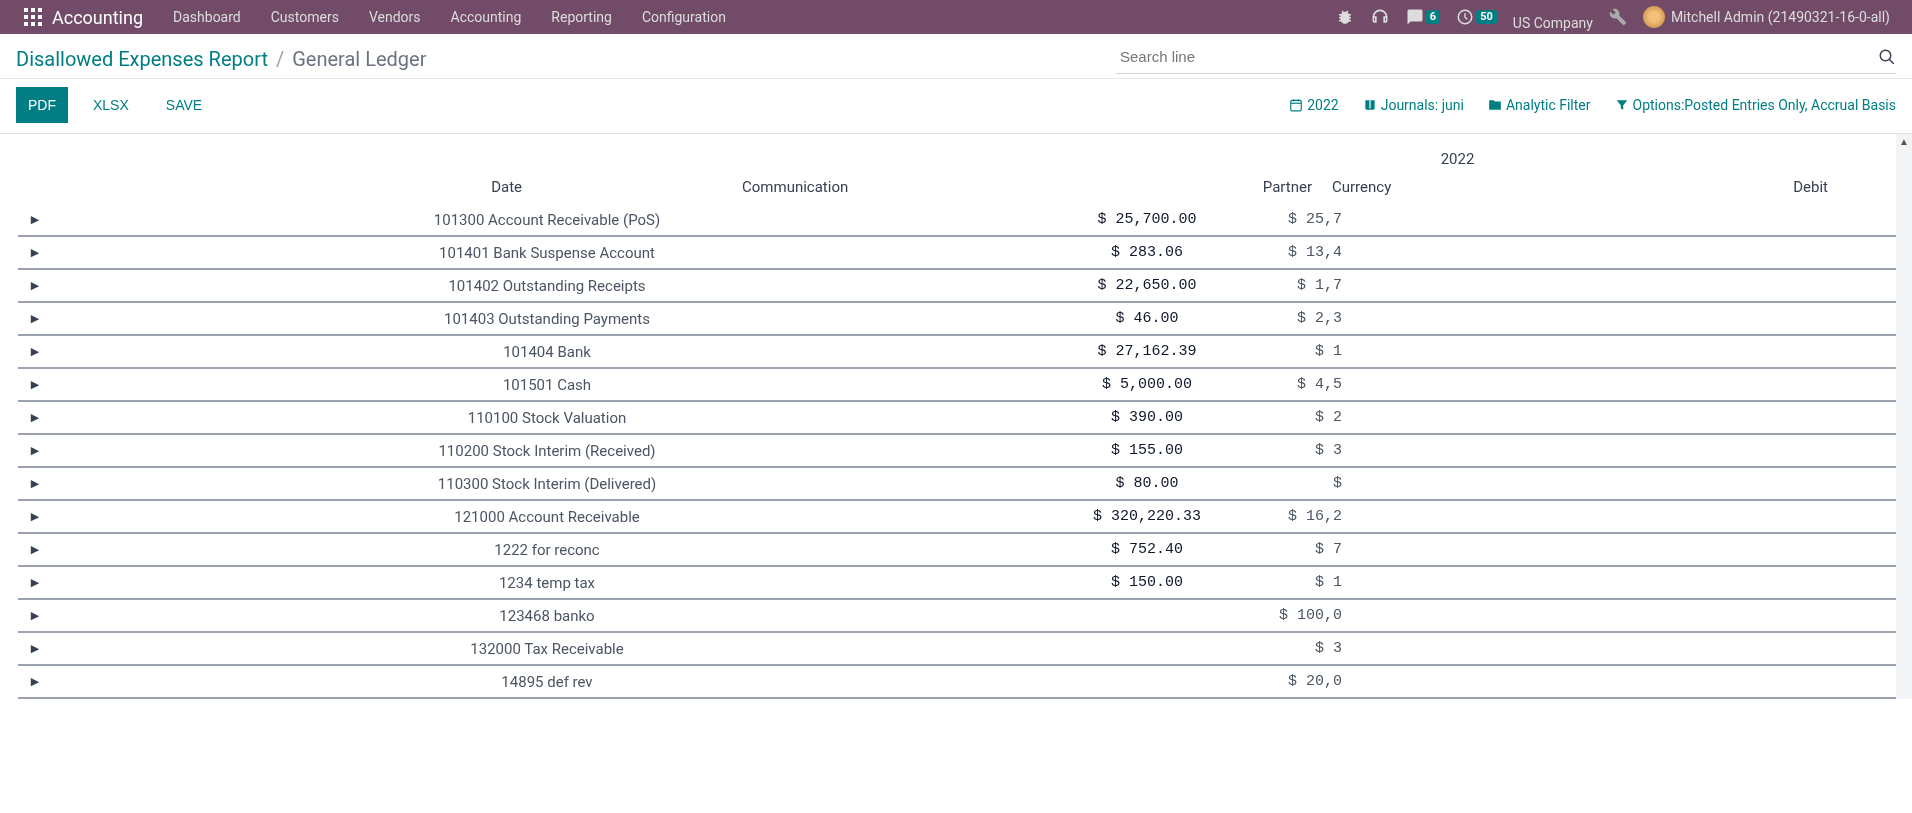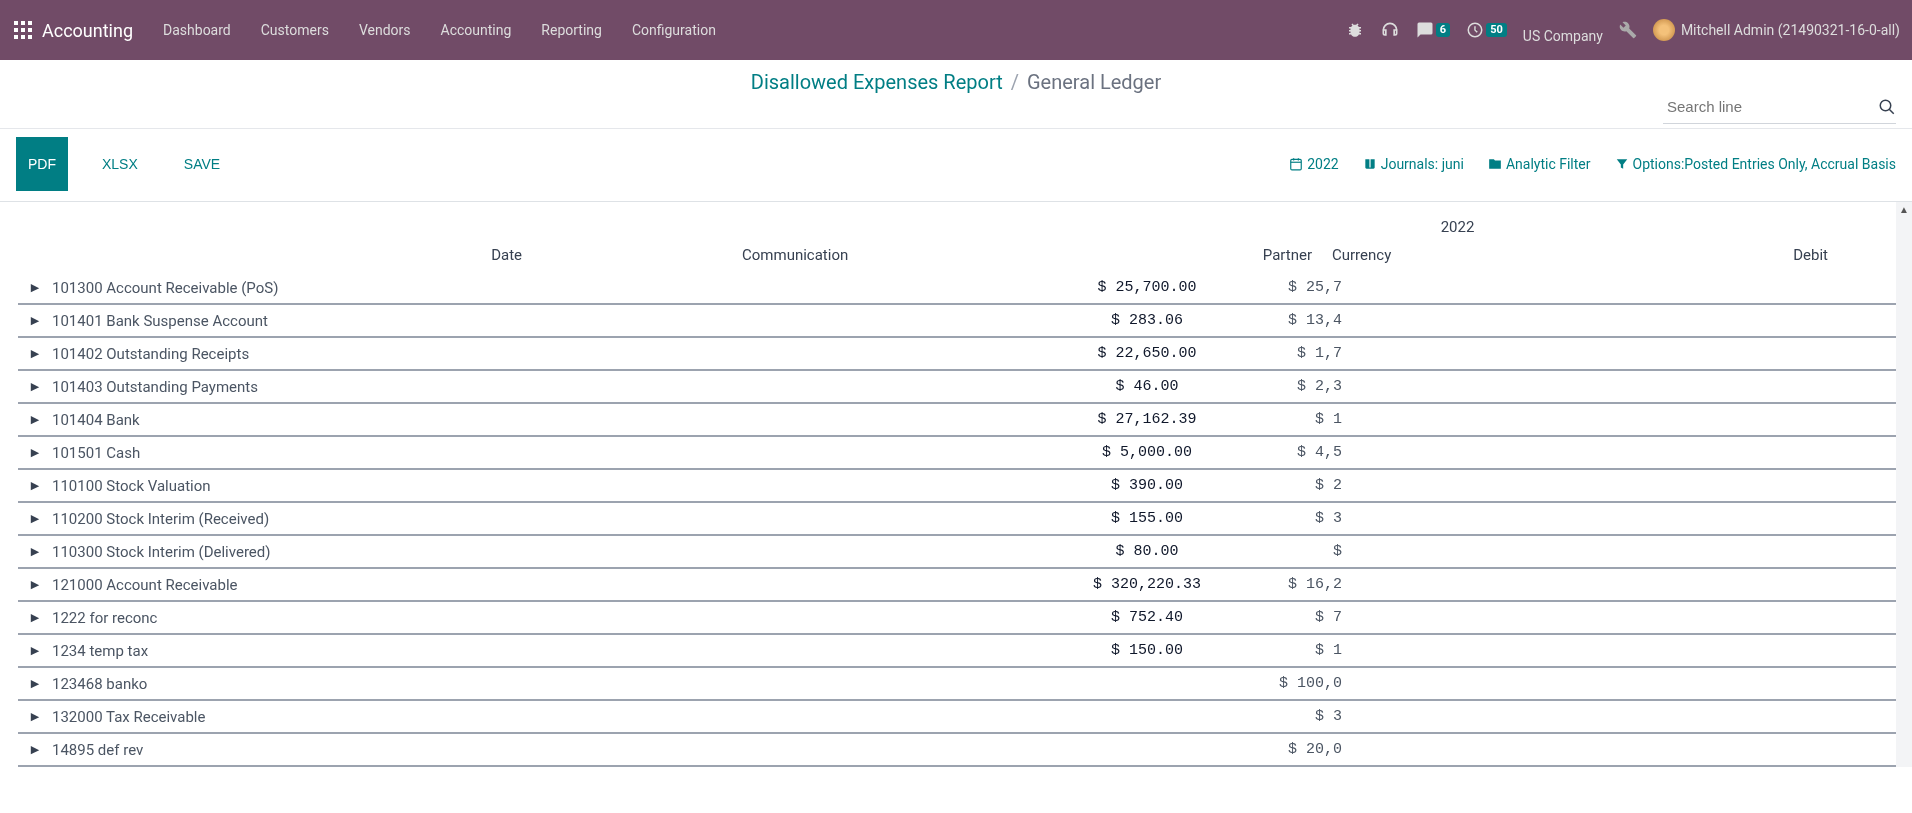--- a/index.html
+++ b/index.html
@@ -8,25 +8,25 @@
   font-family: -apple-system, BlinkMacSystemFont, "Segoe UI", Roboto, "Helvetica Neue", Arial, sans-serif;
   font-size: 14px;
   color: #374151;
   background: #ffffff;
   width: 1912px;
   overflow-x: hidden;
 }
 .topbar {
   background: #6b4963;
   background: #714B67;
-  height: 60px;
+  height: 34px;
   display: flex;
   align-items: center;
   color: #fff;
-  padding: 0 12px;
+  padding: 0 22px;
   box-sizing: border-box;
 }
 .topbar .apps-icon {
   width: 22px;
   height: 22px;
   margin-right: 8px;
   display: inline-flex;
   align-items: center;
   justify-content: center;
 }
@@ -85,21 +85,20 @@
 .topbar .user {
   display: flex;
   align-items: center;
   color: #ddd;
 }
 .subheader {
   display: flex;
   align-items: center;
   padding: 10px 16px 4px 16px;
   border-bottom: 1px solid #e5e7eb;
-  flex-direction: column;
 }
 .breadcrumb {
   display: flex;
   align-items: baseline;
   gap: 8px;
   font-size: 20px;
 }
 .breadcrumb .first {
   color: #017e84;
 }
@@ -132,27 +131,27 @@
   cursor: pointer;
   margin-left: 8px;
 }
 .controls-row {
   display: flex;
   align-items: center;
   padding: 8px 16px 10px 16px;
   border-bottom: 1px solid #dee2e6;
 }
 .btn {
-  padding: 19px 12px;
+  padding: 10px 12px;
   font-size: 14px;
   cursor: pointer;
   border: none;
   background: transparent;
   color: #017e84;
-  margin-right: 22px;
+  margin-right: 13px;
 }
 .btn.primary {
   background: #017e84;
   color: #fff;
 }
 .controls-right {
   margin-left: auto;
   display: flex;
   align-items: center;
   gap: 24px;
@@ -222,20 +221,21 @@
 .row .toggle {
   width: 34px;
   text-align: center;
   color: #374151;
   cursor: pointer;
   font-size: 11px;
 }
 .row .name {
   width: 990px;
   color: #4b5563;
+  text-align: center;
 }
 .row .debit {
   width: 210px;
   text-align: center;
   font-family: "Courier New", monospace;
   color: #0f172a;
   padding-right: 10px;
 }
 .row .credit {
   width: 80px;

